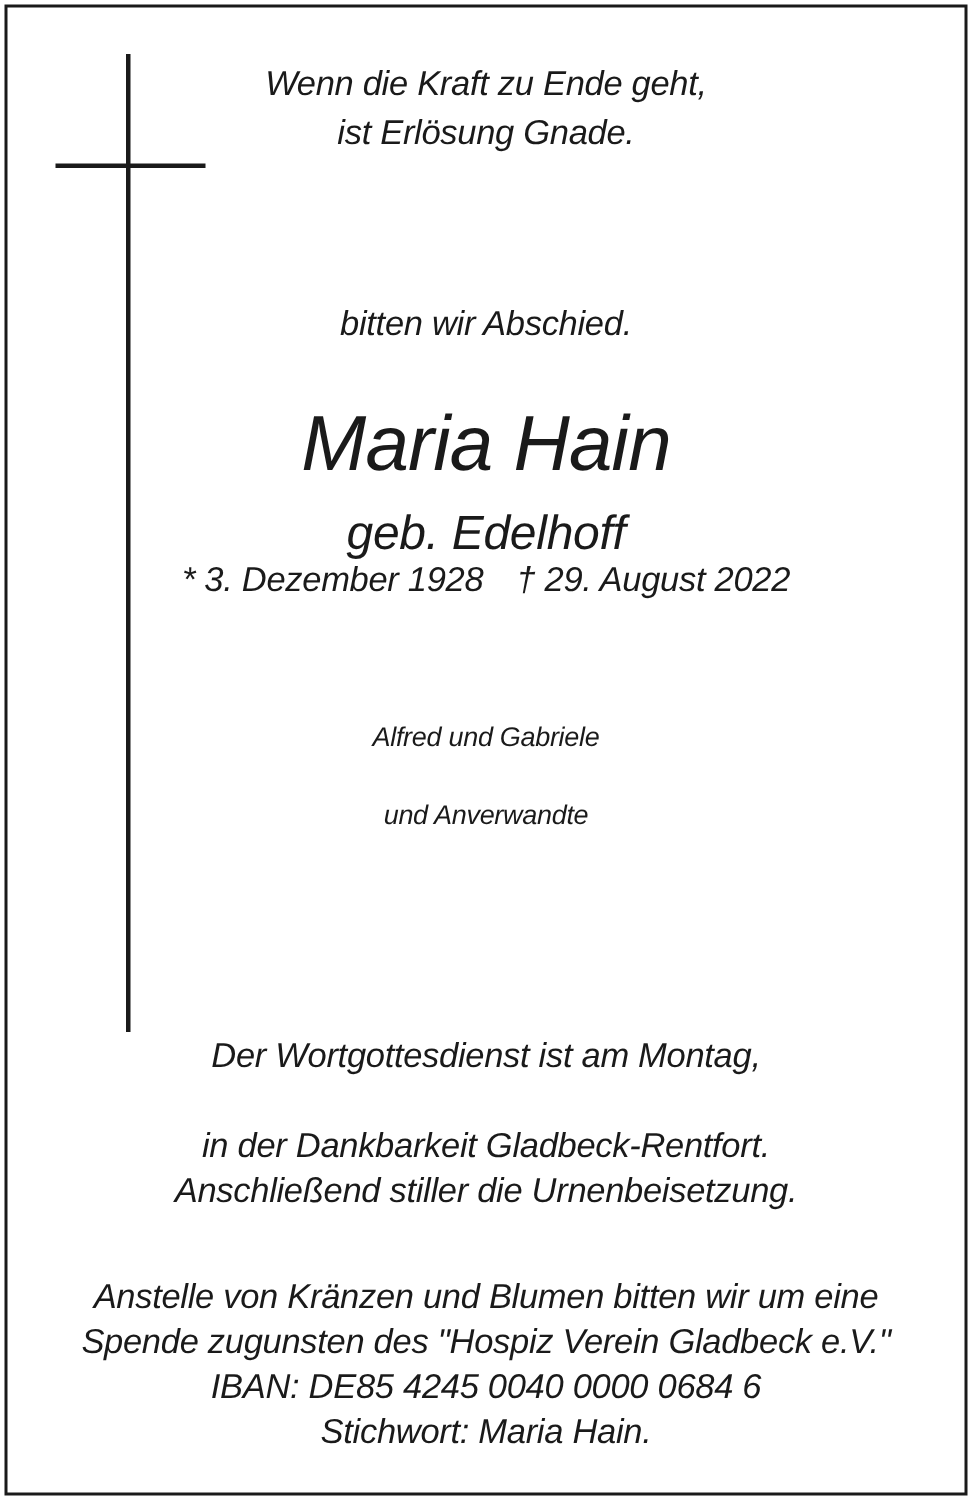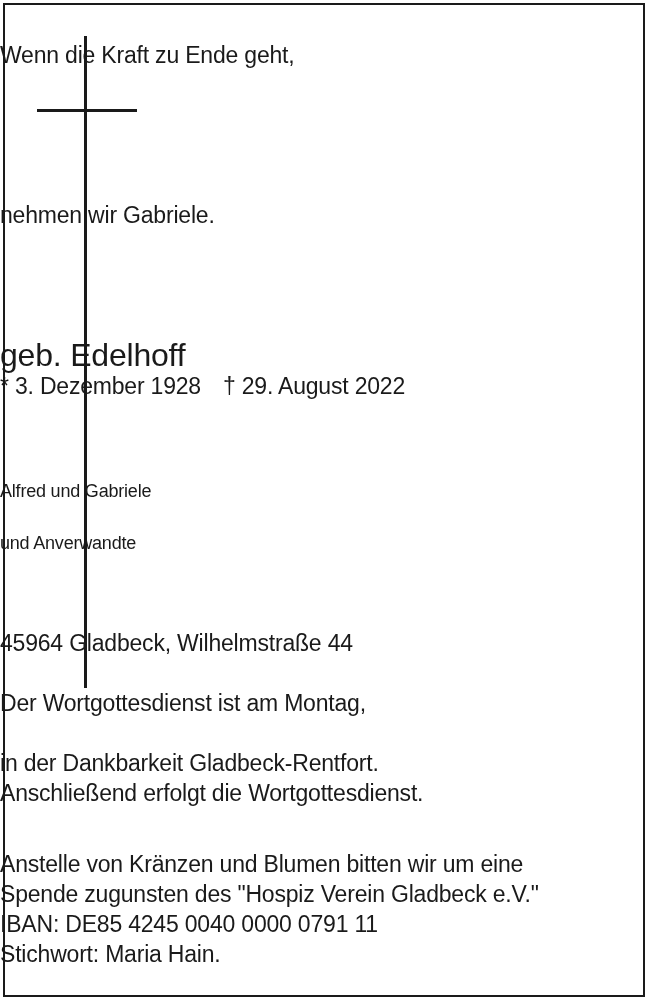--- a/index.html
+++ b/index.html
@@ -36,58 +36,61 @@
     position: absolute;
     left: 37px; top: 109px;
     width: 100px; height: 2.5px;
     background: var(--text);
   }
 
   .tl {
     position: absolute;
     left: 0;
     width: 100%;
+    text-align: center;
     letter-spacing: -0.2px;
     white-space: nowrap;
+    font-style: italic;
   }
   .s23 { font-size: 23px; line-height: 30px; }
   .s25 { font-size: 32px; line-height: 30px; }
   .s26 { font-size: 18px; line-height: 34px; }
   .name { font-size: 52px; line-height: 62px; letter-spacing: -0.5px; }
   .death { display: inline-block; margin-left: 22px; }
 </style>
 </head>
 <body>
 
 <div class="page">
 
   <div class="frame"></div>
 
   <div class="cross">
     <div class="cross-v"></div>
     <div class="cross-h"></div>
   </div>
 
   <div class="tl s23" style="top:40px">Wenn die Kraft zu Ende geht,</div>
+  <div class="tl s23" style="top:73px">ist Erlösung Gnade.</div>
 
-  <div class="tl s23" style="top:200px">nehmen wir Gabriele.</div>
+  <div class="tl s23" style="top:200px">bitten wir Abschied.</div>
 
+  <div class="tl name" style="top:265px">Maria Hain</div>
   <div class="tl s25" style="top:340px">geb. Edelhoff</div>
 
   <div class="tl s23" style="top:371px">
     <span>* 3. Dezember 1928</span><span class="death">† 29. August 2022</span>
   </div>
 
   <div class="tl s26" style="top:474px">Alfred und Gabriele</div>
   <div class="tl s26" style="top:526px">und Anverwandte</div>
 
-  <div class="tl s23" style="top:628px">45964 Gladbeck, Wilhelmstraße 44</div>
 
   <div class="tl s23" style="top:688px">Der Wortgottesdienst ist am Montag,</div>
   <div class="tl s23" style="top:748px">in der Dankbarkeit Gladbeck-Rentfort.</div>
-  <div class="tl s23" style="top:778px">Anschließend erfolgt die Wortgottesdienst.</div>
+  <div class="tl s23" style="top:778px">Anschließend stiller die Urnenbeisetzung.</div>
 
   <div class="tl s23" style="top:849px">Anstelle von Kränzen und Blumen bitten wir um eine</div>
   <div class="tl s23" style="top:879px">Spende zugunsten des "Hospiz Verein Gladbeck e.V."</div>
-  <div class="tl s23" style="top:909px">IBAN: DE85 4245 0040 0000 0791 11</div>
+  <div class="tl s23" style="top:909px">IBAN: DE85 4245 0040 0000 0684 6</div>
   <div class="tl s23" style="top:939px">Stichwort: Maria Hain.</div>
 
 </div>
 
 </body></html>

